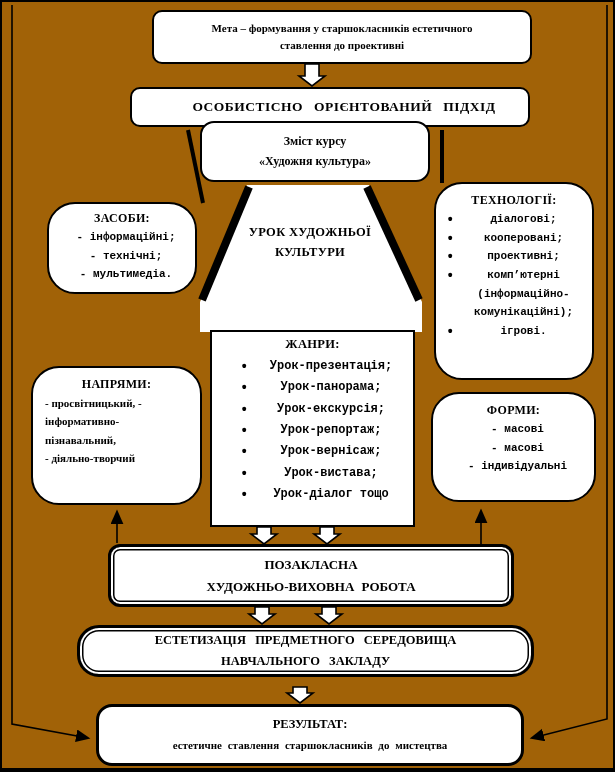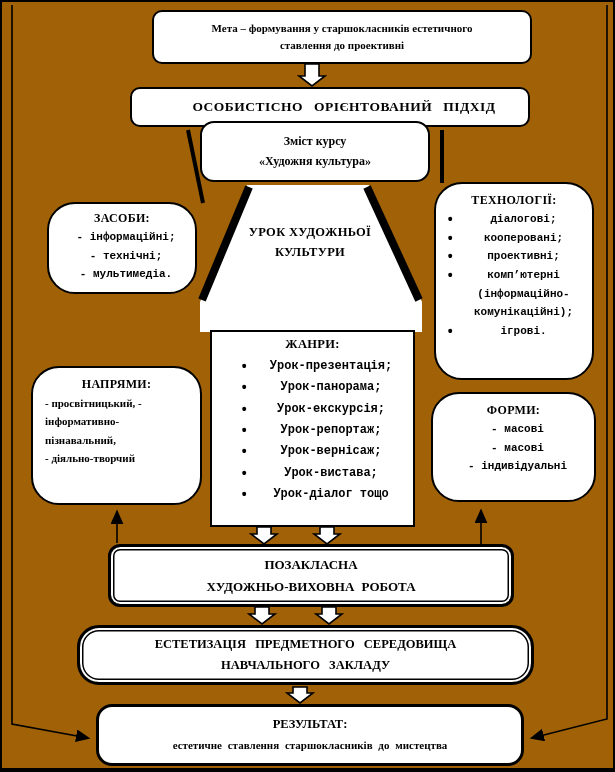--- a/index.html
+++ b/index.html
@@ -19,21 +19,21 @@
   .b-meta{left:150px;top:8px;width:380px;height:54px;font-size:11px;line-height:1.55;}
   .b-approach{left:128px;top:85px;width:400px;height:40px;font-size:13.5px;letter-spacing:.5px;word-spacing:7px;padding-left:28px;}
   .b-course{left:198px;top:119px;width:230px;height:61px;font-size:12px;line-height:1.65;border-radius:14px;}
   .b-lesson{left:230px;top:220px;width:156px;background:transparent;border:none;font-size:12.5px;line-height:1.6;letter-spacing:.3px;}
   .b-means{left:45px;top:200px;width:150px;height:92px;font-size:11px;padding-top:7px;}
   .b-tech{left:432px;top:180px;width:160px;height:198px;font-size:11px;padding-top:9px;}
   .b-genres{left:208px;top:328px;width:205px;height:197px;font-size:12px;padding-top:5px;}
   .b-directions{left:29px;top:364px;width:171px;height:139px;font-size:11px;padding-top:9px;}
   .b-forms{left:429px;top:390px;width:165px;height:110px;font-size:11px;padding-top:9px;}
   .b-extra{left:106px;top:542px;width:406px;height:63px;font-size:13px;line-height:1.65;word-spacing:4px;}
-  .b-aesth{left:75px;top:623px;width:457px;height:60px;font-size:12.5px;line-height:1.65;word-spacing:6px;border-radius:22px;}
+  .b-aesth{left:75px;top:623px;width:457px;height:52px;font-size:12.5px;line-height:1.65;word-spacing:6px;border-radius:22px;}
   .b-result{left:94px;top:702px;width:428px;height:62px;border-width:3px;border-radius:16px;font-size:12.5px;line-height:1.75;word-spacing:3px;}
   .b-result .sub{font-size:11px;}
 
   .box h4{margin:0 0 2px 0;font-size:12px;letter-spacing:.3px;text-align:center;}
   .b-genres h4{font-size:12.5px;margin-bottom:4px;}
   .list{list-style:none;margin:0;padding:0 4px 0 10px;text-align:center;line-height:1.7;font-family:Liberation Mono, monospace;}
   .b-genres .list{padding-left:28px;line-height:1.78;}
   .bullets li{position:relative;padding-left:13px;}
   .bullets li::before{content:"\2022";position:absolute;left:0;top:-1px;font-size:14px;}
   .plain li{padding-left:2px;}

